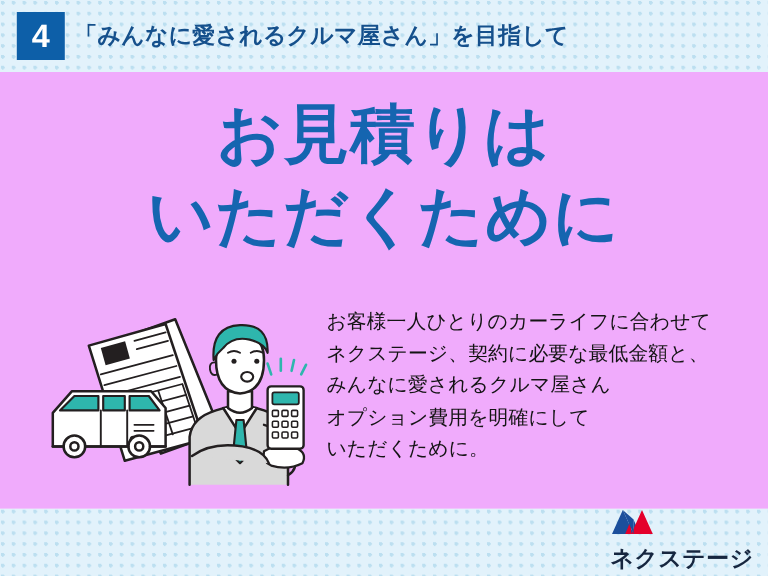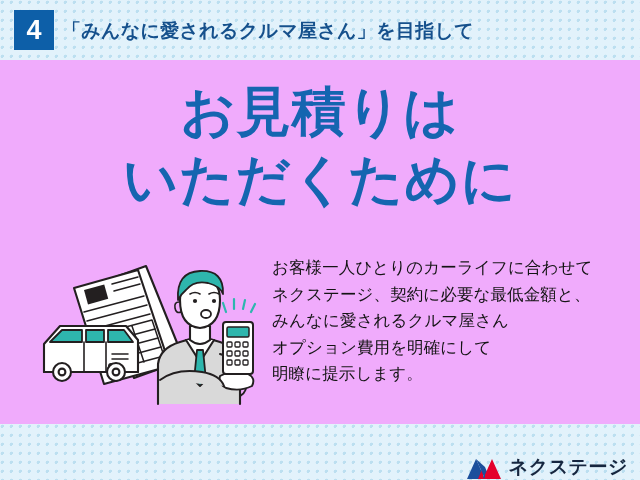--- a/index.html
+++ b/index.html
@@ -134,22 +134,23 @@
   #footer-band {
     top: 424px;
     height: 56px;
   }
   #logo {
     position: absolute;
     right: 12px;
     top: 0;
     height: 56px;
     display: flex;
-    align-items: flex-end;
+    align-items: flex-start;
     gap: 7px;
+    flex-direction: column;
   }
   #logo-mark { display: block; }
   #logo-text {
     font-size: 19px;
     font-weight: bold;
     color: #16263f;
     font-family: "DejaVu Sans", "Liberation Sans", sans-serif;
     letter-spacing: 0.5px;
     white-space: nowrap;
   }
@@ -283,21 +284,21 @@
           </g>
         </g>
       </svg>
     </div>
 
     <div id="body-copy">
       <span class="copy-line">お客様一人ひとりのカーライフに合わせて</span>
       <span class="copy-line">ネクステージ、契約に必要な最低金額と、</span>
       <span class="copy-line">みんなに愛されるクルマ屋さん</span>
       <span class="copy-line">オプション費用を明確にして</span>
-      <span class="copy-line">明瞭に提示します。</span>
+      <span class="copy-line">いただくために。</span>
     </div>
 
   </div>
 
   <div id="footer-band" class="dot-band">
     <div id="logo">
       <svg id="logo-mark" width="36" height="22" viewBox="0 0 36 22" xmlns="http://www.w3.org/2000/svg">
         <path d="M1 21 L10 1 L19 21 L19 9 L24 21 Z" fill="#1b4f9c"></path>
         <path d="M35 21 L26 1 L17 21 L17 9 L12 21 Z" fill="#e4002b"></path>
         <path d="M10 1 L19 21 L19 9 Z" fill="#1b4f9c"></path>

